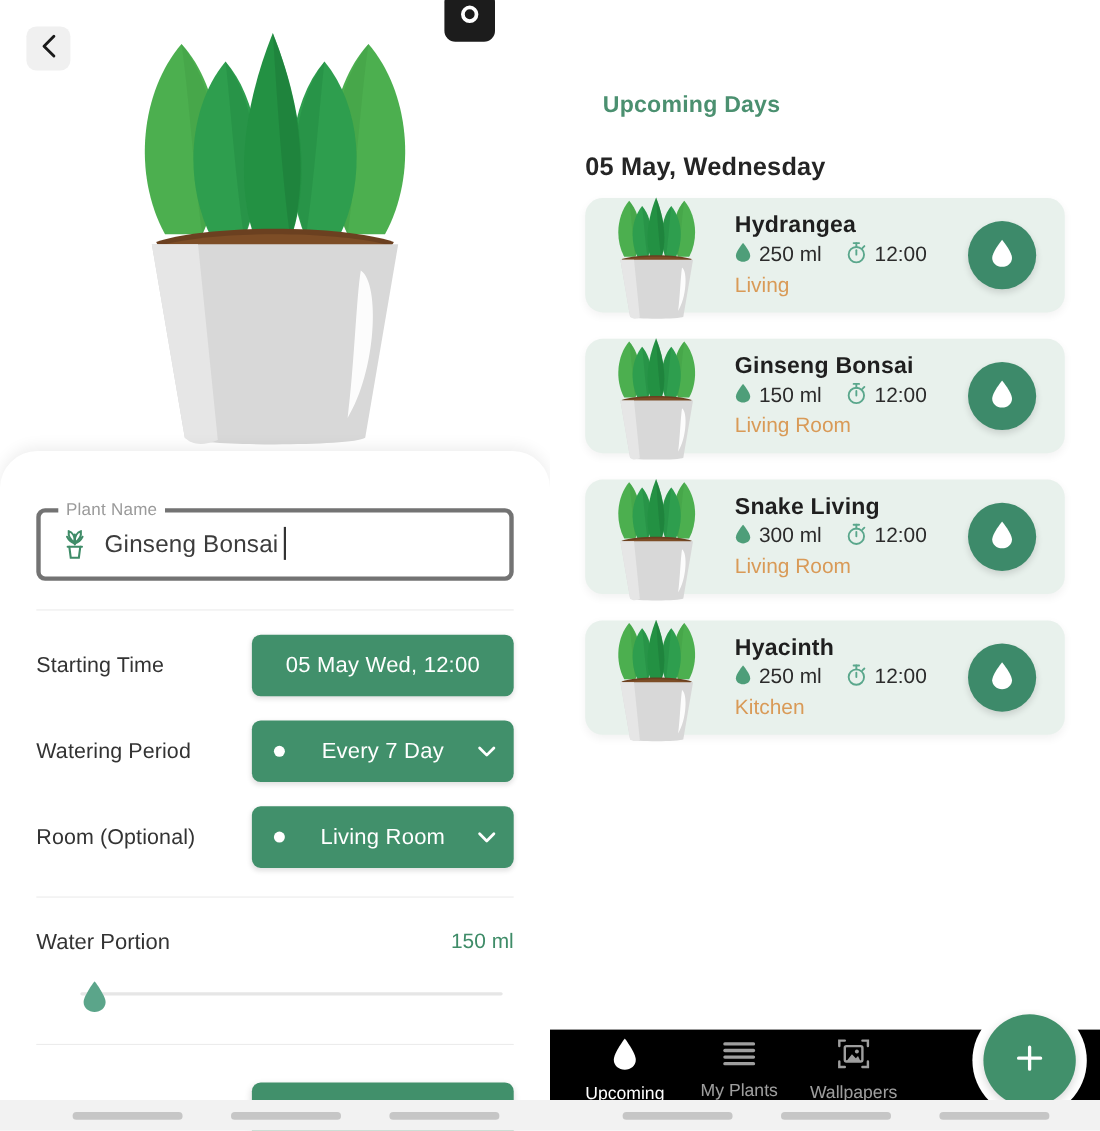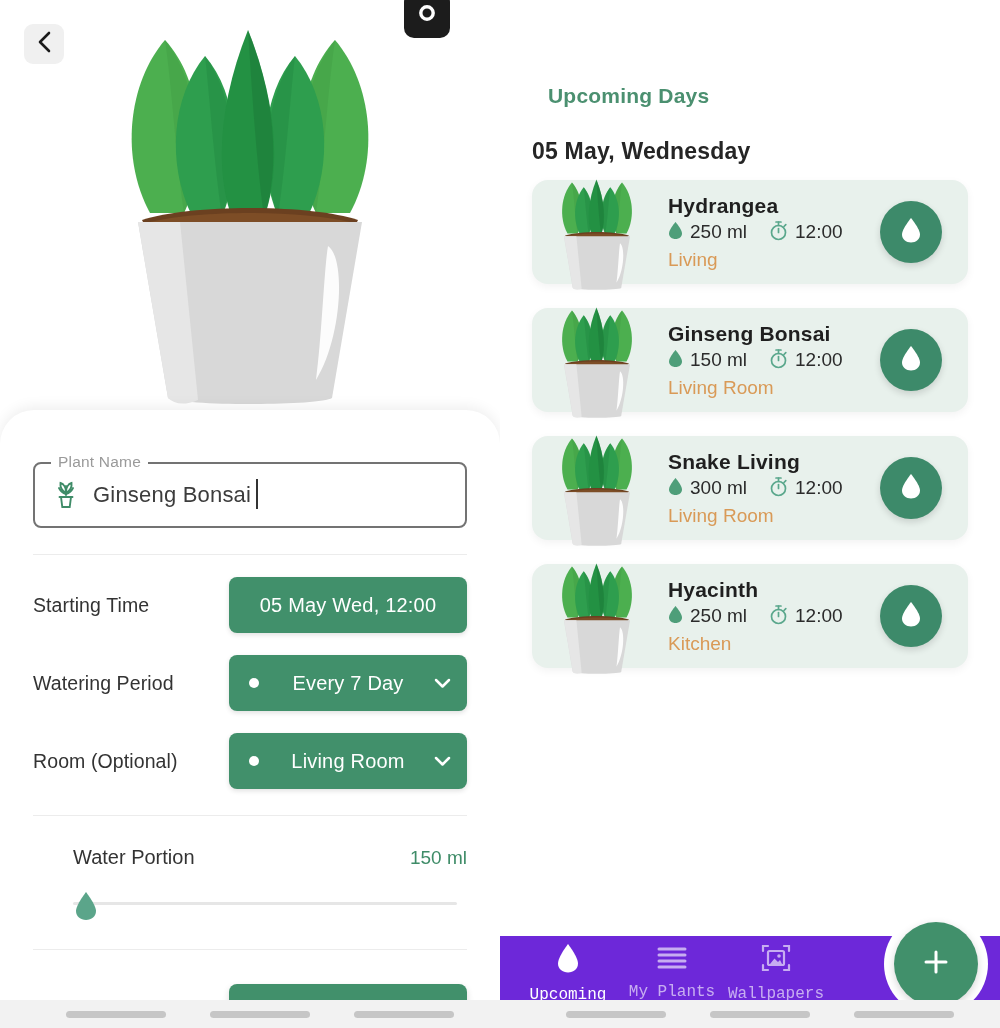--- a/index.html
+++ b/index.html
@@ -38,21 +38,21 @@
 
   
   .sheet {
     position:absolute; left:0; top:410px; width:500px; height:618px;
     background:#ffffff; border-top-left-radius:34px; border-top-right-radius:34px;
     box-shadow:0 -3px 14px rgba(0,0,0,.07);
     padding:0 33px;
   }
   .field {
     position:relative; margin-top:52px; height:66px;
-    border:2px solid #737373; border-radius:8px;
+    border:4px solid #737373; border-radius:8px;
     display:flex; align-items:center; padding:0 14px;
   }
   .field-legend {
     position:absolute; top:-11px; left:16px; background:#fff;
     padding:0 7px; font-size:15.5px; color:#9a9a9a; letter-spacing:.2px;
   }
   .field-icon { width:34px; display:flex; align-items:center; justify-content:center; }
   .field-value {
     font-size:22px; color:#3c3c3c; margin-left:10px;
     position:relative; letter-spacing:.2px;
@@ -74,21 +74,21 @@
     color:#fff; font-size:20px; display:flex; align-items:center;
     justify-content:center; cursor:pointer; position:relative;
     box-shadow:0 2px 5px rgba(0,0,0,.12); letter-spacing:.2px;
   }
   .pill .dot {
     position:absolute; left:20px; width:10px; height:10px;
     background:#fff; border-radius:50%;
   }
   .pill .chev { position:absolute; right:16px; display:flex; }
 
-  .wp-head { display:flex; align-items:flex-end; justify-content:space-between; margin-top:30px;margin-left:40px; }
+  .wp-head { display:flex; align-items:flex-start; justify-content:space-between; margin-top:30px; }
   .wp-label { font-size:20px; color:#333; }
   .wp-value { font-size:19px; color:#3f8c68; }
   .slider { position:relative; height:40px; margin-top:14px; }
   .slider-track {
     position:absolute; left:40px; right:10px; top:19px; height:3px;
     background:#e6e6e6; border-radius:2px;
   }
   .slider-thumb { position:absolute; left:41px; top:8px; cursor:pointer; }
 
   .add-wrap { display:flex; justify-content:flex-end; margin-top:34px; }
@@ -128,21 +128,21 @@
   .card-room { font-size:19px; color:#d99a57; margin-top:4px; }
   .water-btn {
     width:62px; height:62px; margin-right:26px; border-radius:50%;
     background:#3d8a6a; display:flex; align-items:center; justify-content:center;
     cursor:pointer; box-shadow:0 3px 7px rgba(0,0,0,.14);
   }
 
   
   .navbar {
     position:absolute; left:0; bottom:18px; width:500px; height:74px;
-    background:#6d28d9; z-index:4;font-family:Liberation Mono, monospace;
+    background:#000000; z-index:4;
   }
   .nav-items { display:flex; height:100%; padding-left:16px; }
   .nav-item {
     width:104px; display:flex; flex-direction:column; align-items:center;
     justify-content:center; gap:7px; cursor:pointer;
   }
   .nav-label { font-size:16px; color:rgba(255,255,255,.62); }
   .nav-item.active .nav-label { color:#ffffff; }
   .notch {
     position:absolute; right:12px; bottom:12px; width:104px; height:104px;

